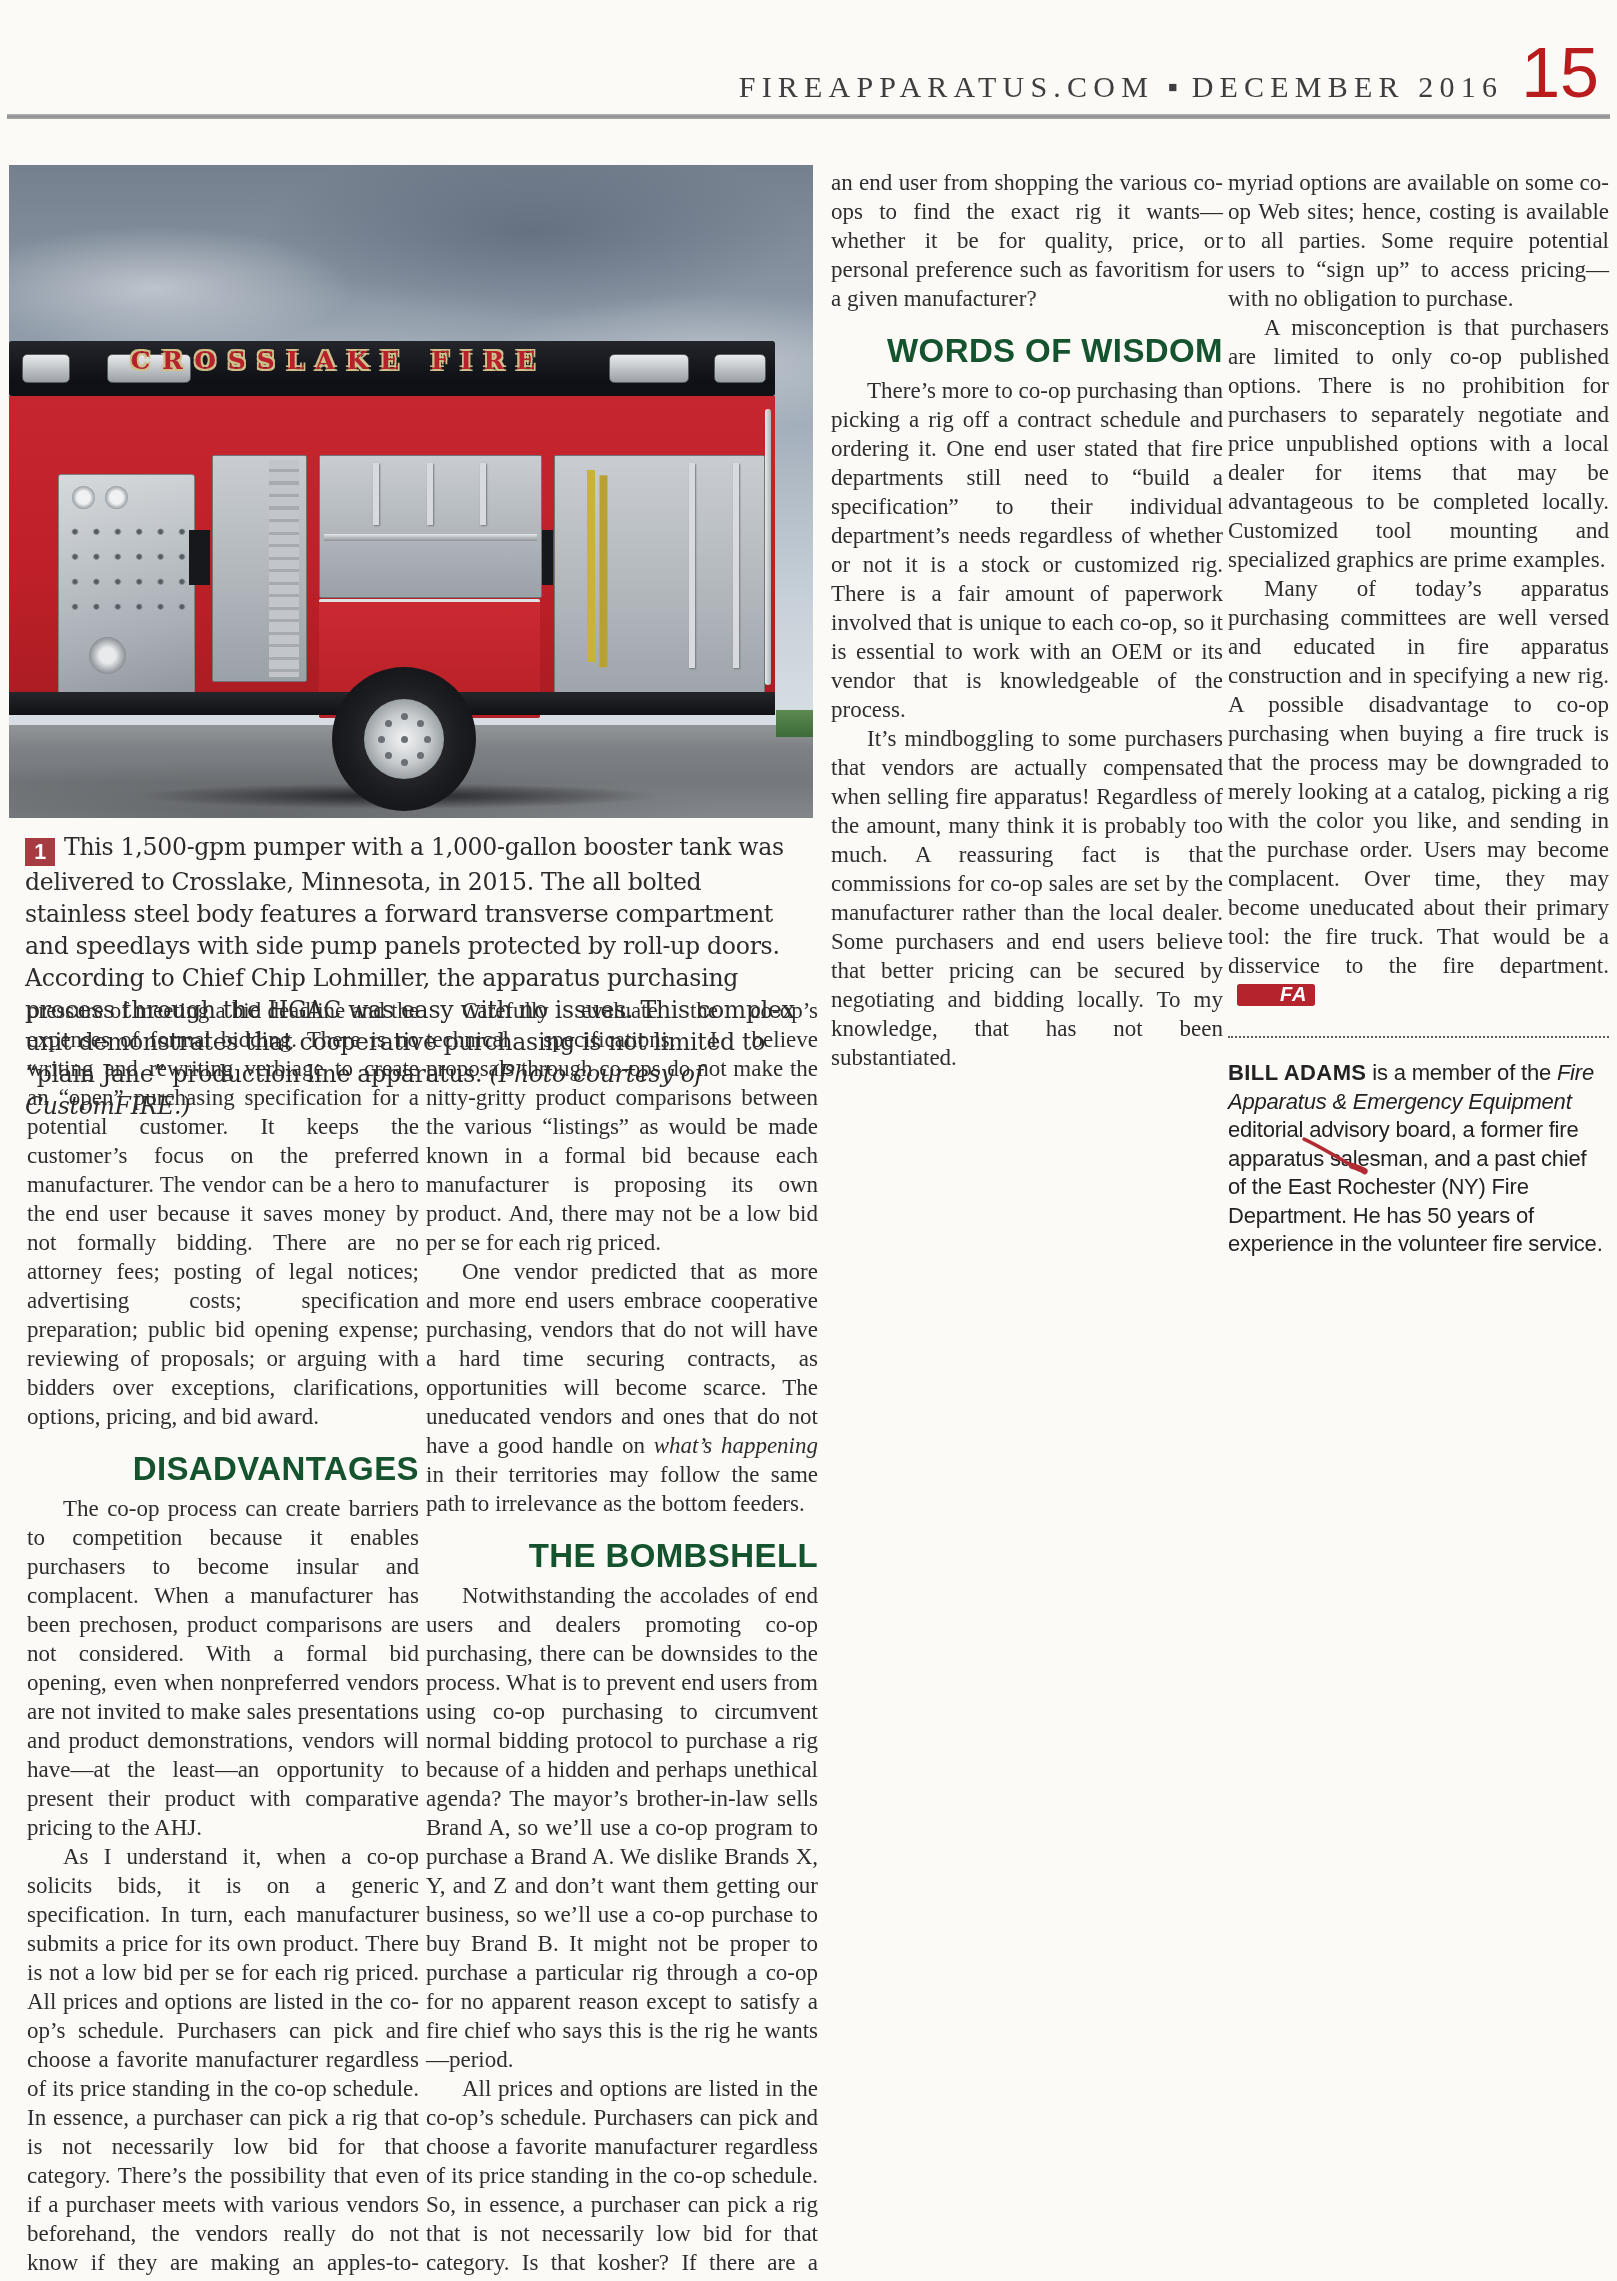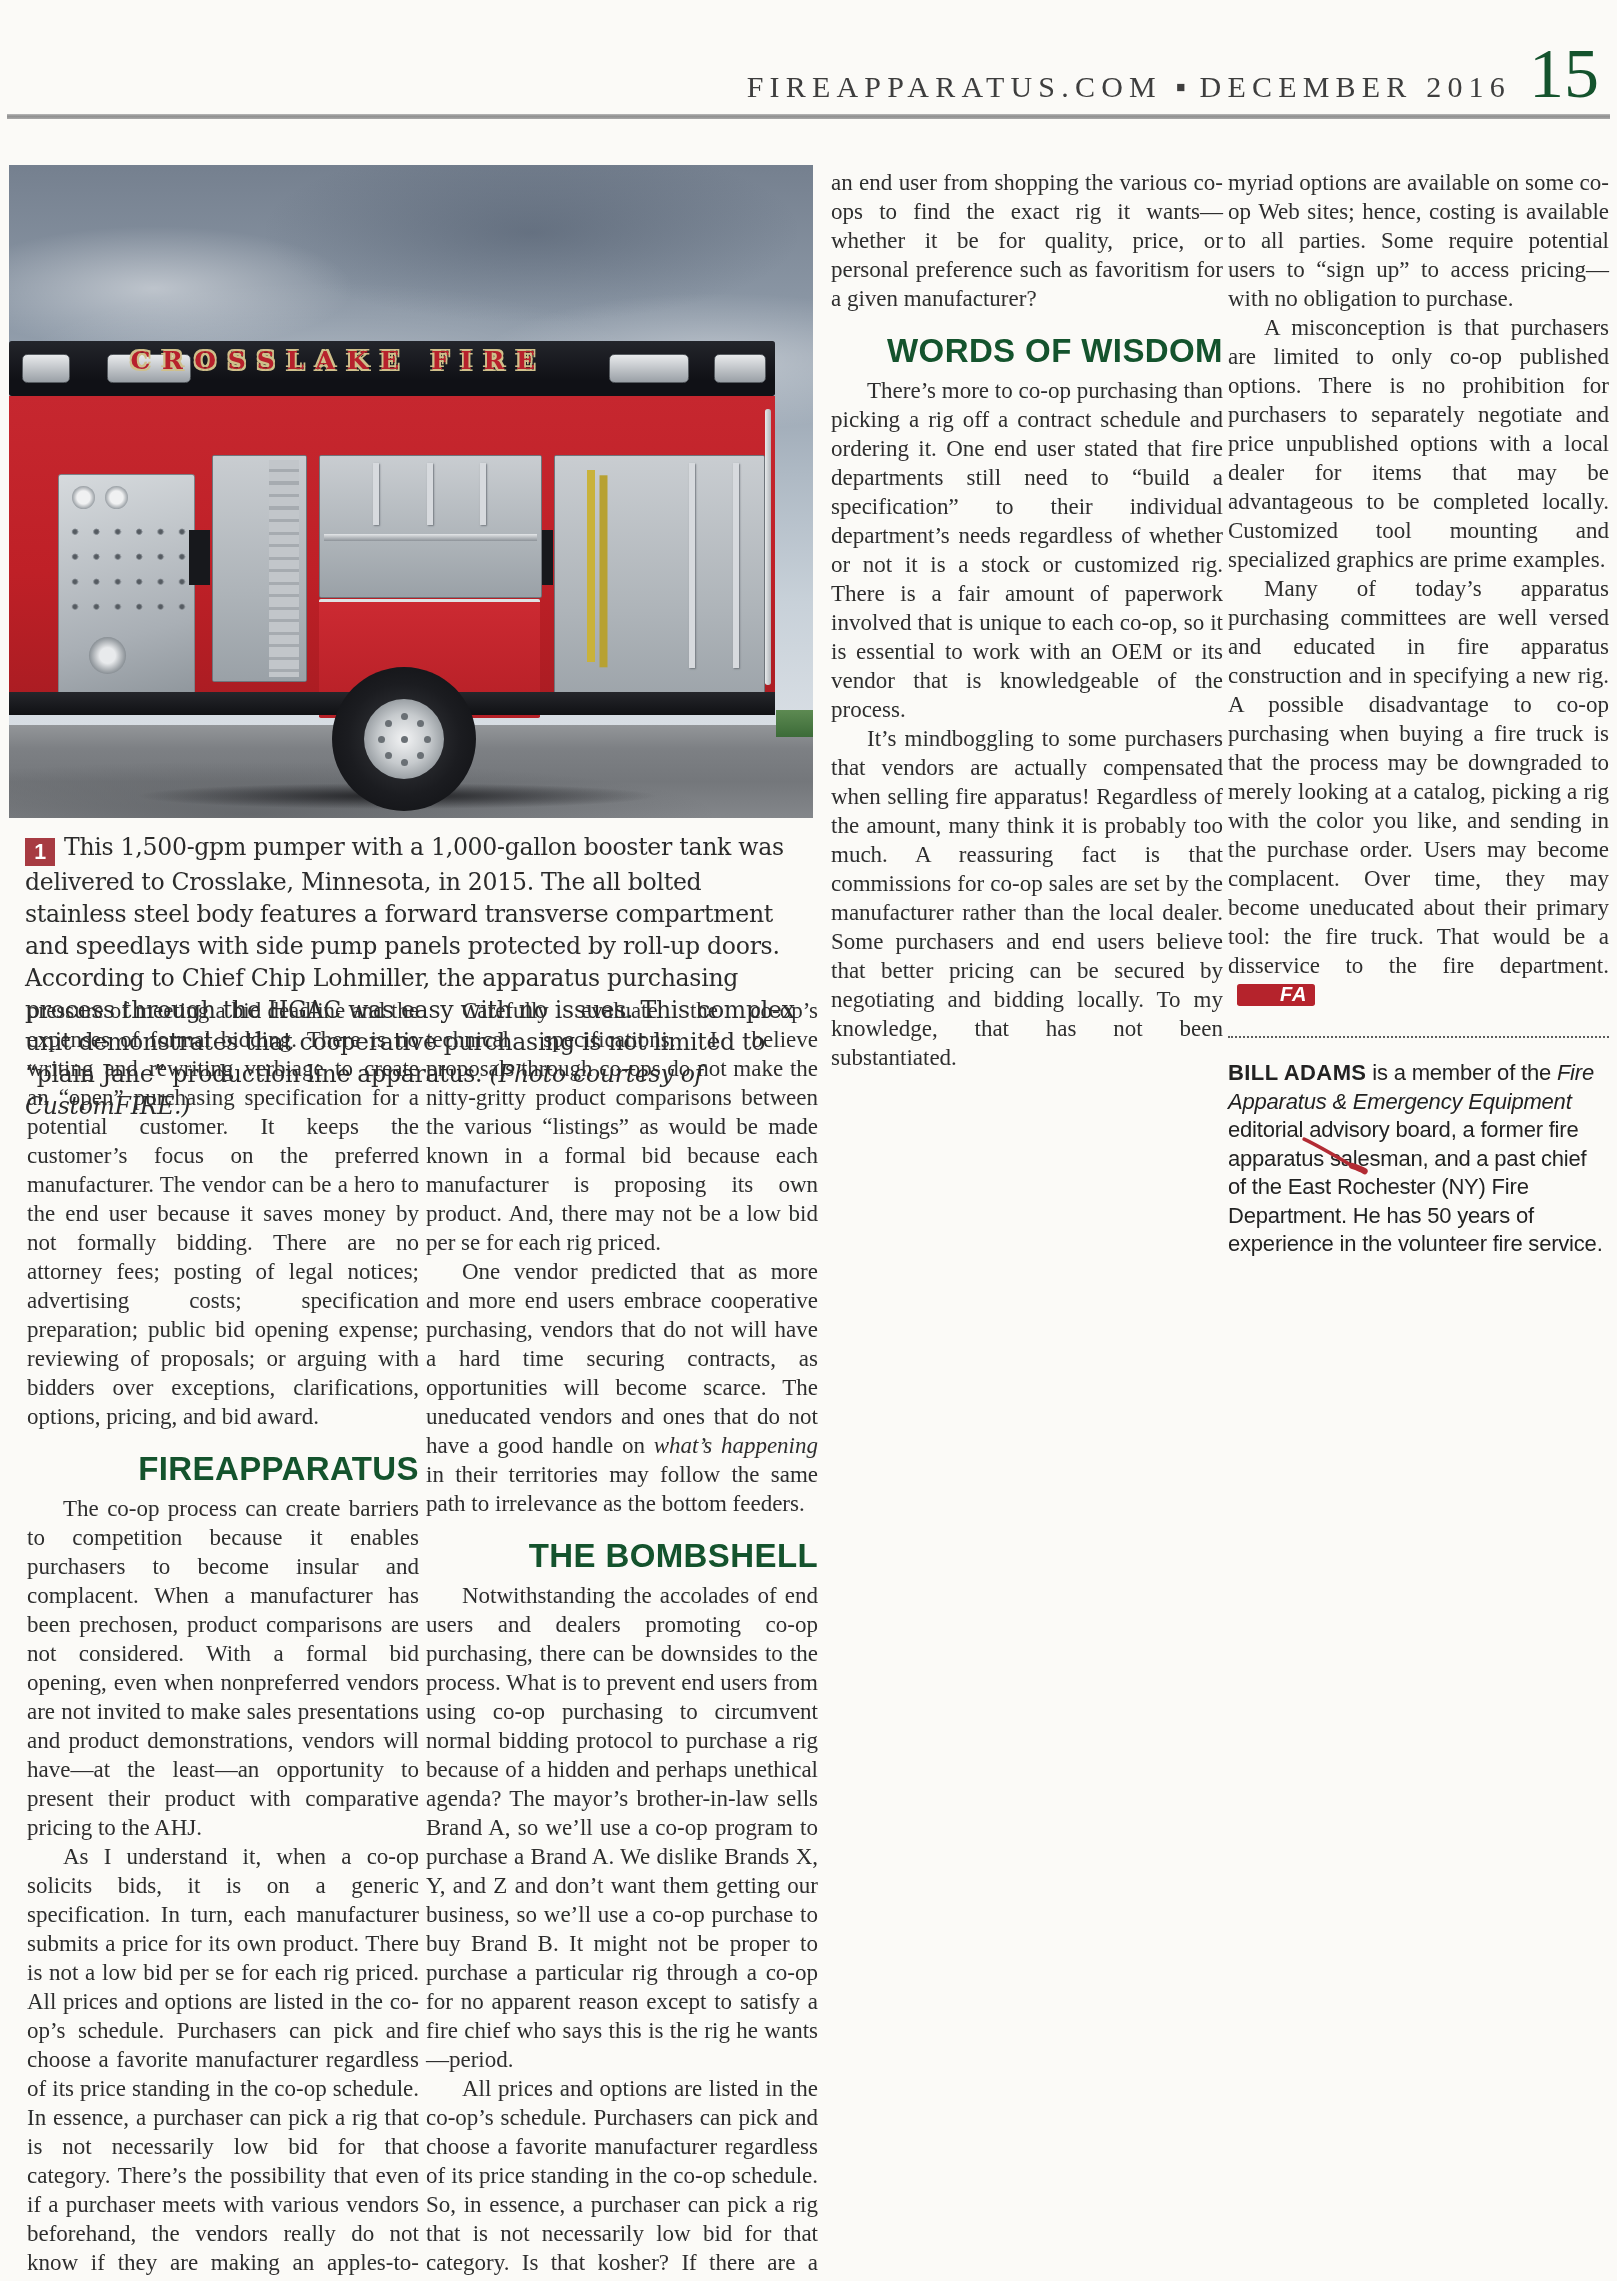--- a/index.html
+++ b/index.html
@@ -16,22 +16,22 @@
     position:absolute; top:34px; right:18px;
     display:flex; align-items:baseline; gap:18px;
   }
   .masthead .site-line {
     font-family:"Liberation Serif", serif;
     font-size:30px; letter-spacing:6.2px; color:#3e3e3e;
     display:flex; align-items:baseline; gap:14.3px;margin-top:36px;
   }
   .masthead .sep { font-size:15px; position:relative; top:-5.3px; letter-spacing:0; }
   .masthead .pagenum {
-    font-family:Liberation Serif, serif;
-    font-size:70px; line-height:53px; color:#14532d; font-weight:500;
+    font-family:Liberation Sans, sans-serif;
+    font-size:70px; line-height:53px; color:#b91c1c; font-weight:500;
   }
   .head-rule {
     position:absolute; top:114px; left:7.1px; right:7.1px; height:4.5px;
     background:linear-gradient(180deg,#b9b9b9,#8f8f8f 45%,#a8a8a8);
   }
 
   
   .photo { position:absolute; left:9px; top:165px; width:804px; height:653px; overflow:hidden; background:#9aa5b1; }
   .sky {
     position:absolute; left:0; top:0; width:100%; height:561px;
@@ -227,21 +227,21 @@
   </div>
 
   <div class="caption">
     <p style="margin:0;">
       <span class="cap-num">1</span><span>This 1,500-gpm pumper with a 1,000-gallon booster tank was delivered to Crosslake, Minnesota, in 2015. The all bolted stainless steel body features a forward transverse compartment and speedlays with side pump panels protected by roll-up doors. According to Chief Chip Lohmiller, the apparatus purchasing process through the HGAC was easy with no issues. This complex unit demonstrates that cooperative purchasing is not limited to “plain Jane” production line apparatus. </span><i>(Photo courtesy of CustomFIRE.)</i>
     </p>
   </div>
 
   <div class="col col-1">
     <p>pressure of meeting a bid deadline and the expenses of formal bidding. There is no writing and rewriting verbiage to create an “open” purchasing specification for a potential customer. It keeps the customer’s focus on the preferred manufacturer. The vendor can be a hero to the end user because it saves money by not formally bidding. There are no attorney fees; posting of legal notices; advertising costs; specification preparation; public bid opening expense; reviewing of proposals; or arguing with bidders over exceptions, clarifications, options, pricing, and bid award.</p>
-    <div class="section-head">FIREAPPARATUS</div>
+    <div class="section-head">DISADVANTAGES</div>
     <p class="indent">The co-op process can create barriers to competition because it enables purchasers to become insular and complacent. When a manufacturer has been prechosen, product comparisons are not considered. With a formal bid opening, even when nonpreferred vendors are not invited to make sales presentations and product demonstrations, vendors will have—at the least—an opportunity to present their product with comparative pricing to the AHJ.</p>
     <p class="indent">As I understand it, when a co-op solicits bids, it is on a generic specification. In turn, each manufacturer submits a price for its own product. There is not a low bid per se for each rig priced. All prices and options are listed in the co-op’s schedule. Purchasers can pick and choose a favorite manufacturer regardless of its price standing in the co-op schedule. In essence, a purchaser can pick a rig that is not necessarily low bid for that category. There’s the possibility that even if a purchaser meets with various vendors beforehand, the vendors really do not know if they are making an apples-to-apples comparison. That is an unequal product comparison.</p>
   </div>
 
   <div class="col col-2">
     <p class="indent">Carefully evaluate the co-op’s technical specifications. I believe proposals through co-ops do not make the nitty-gritty product comparisons between the various “listings” as would be made known in a formal bid because each manufacturer is proposing its own product. And, there may not be a low bid per se for each rig priced.</p>
     <p class="indent"><span>One vendor predicted that as more and more end users embrace cooperative purchasing, vendors that do not will have a hard time securing contracts, as opportunities will become scarce. The uneducated vendors and ones that do not have a good handle on </span><i>what’s happening</i><span> in their territories may follow the same path to irrelevance as the bottom feeders.</span></p>
     <div class="section-head">THE BOMBSHELL</div>
     <p class="indent">Notwithstanding the accolades of end users and dealers promoting co-op purchasing, there can be downsides to the process. What is to prevent end users from using co-op purchasing to circumvent normal bidding protocol to purchase a rig because of a hidden and perhaps unethical agenda? The mayor’s brother-in-law sells Brand A, so we’ll use a co-op program to purchase a Brand A. We dislike Brands X, Y, and Z and don’t want them getting our business, so we’ll use a co-op purchase to buy Brand B. It might not be proper to purchase a particular rig through a co-op for no apparent reason except to satisfy a fire chief who says this is the rig he wants—period.</p>
     <p class="indent">All prices and options are listed in the co-op’s schedule. Purchasers can pick and choose a favorite manufacturer regardless of its price standing in the co-op schedule. So, in essence, a purchaser can pick a rig that is not necessarily low bid for that category. Is that kosher? If there are a dozen co-ops available, what prevents</p>

